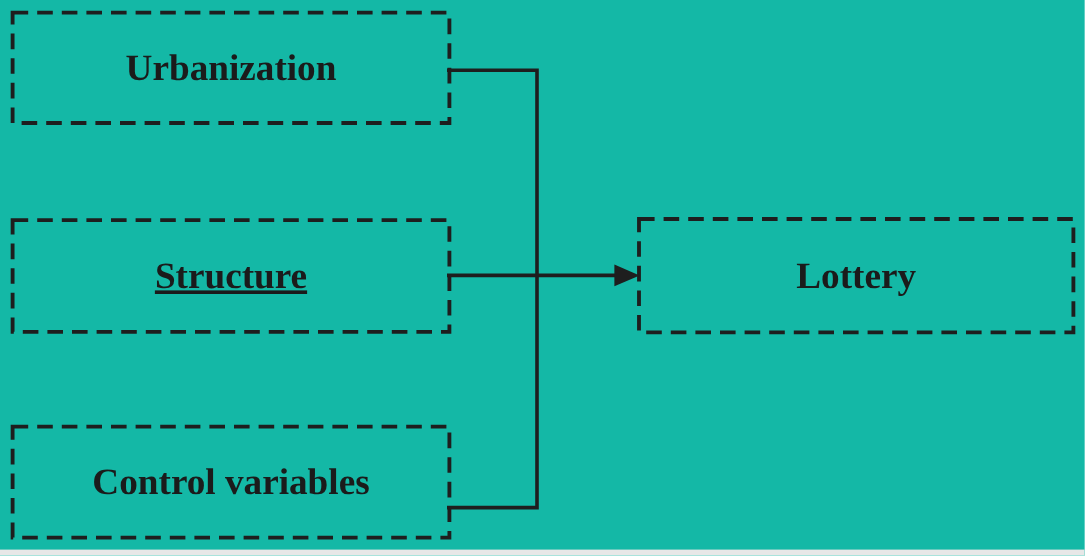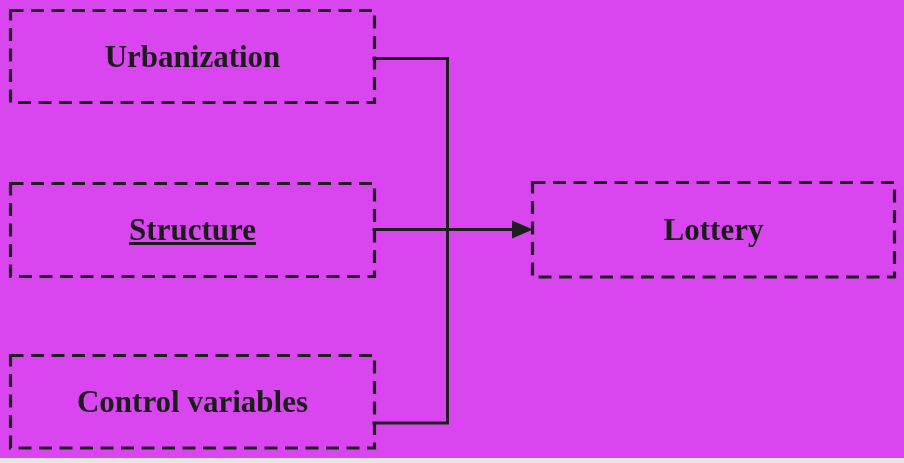--- a/index.html
+++ b/index.html
@@ -1,20 +1,20 @@
 <!DOCTYPE html>
 <html><head>
 <meta charset="utf-8">
 <style>
   html, body { margin: 0; padding: 0; background: #ffffff; }
   .canvas {
     position: relative;
     width: 904px;
     height: 463px;
-    background: #d946ef;
+    background: #14b8a6;
     overflow: hidden;
     font-family: "Liberation Serif", "DejaVu Serif", serif;
   }
   .layer {
     position: absolute;
     left: 0; top: 0;
     width: 904px; height: 463px;
   }
   .node-label {
     position: absolute;

